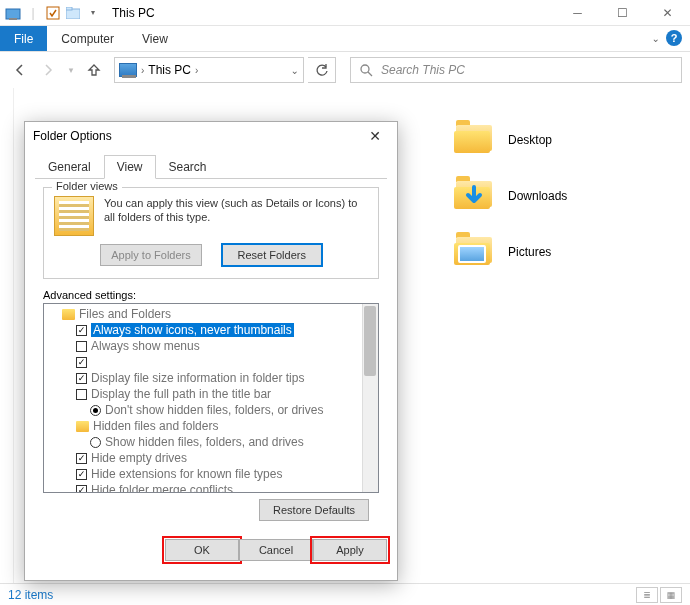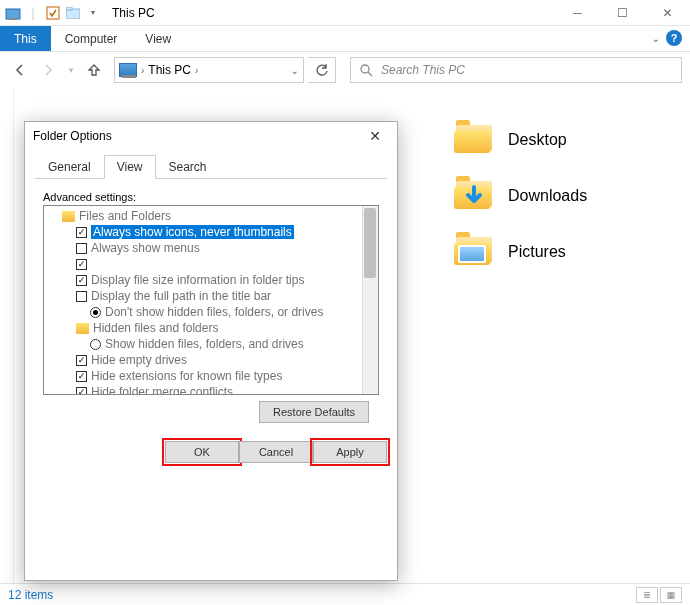--- a/index.html
+++ b/index.html
@@ -36,21 +36,21 @@
   .content { position:absolute; top:88px; left:0; right:0; bottom:22px; display:flex; }
   .tree-edge { width:14px; background:#fff; border-right:1px solid #eee;}
   .folder-list { flex:1; padding-top:24px; }
   .folder-row { display:flex; align-items:center; height:56px; padding-left:440px;}
   .folder-ico { width:42px; height:34px; position:relative; margin-right:12px;}
   .folder-back { position:absolute; top:2px; left:2px; width:36px; height:26px; background:linear-gradient(#ffe9a8,#f7c34a); border-radius:2px; }
   .folder-tab { position:absolute; top:-3px; left:2px; width:14px; height:6px; background:#f7c34a; border-radius:2px 2px 0 0;}
   .folder-front { position:absolute; top:8px; left:0; width:36px; height:22px; background:linear-gradient(#ffe270,#f5b93a); border-radius:2px; }
   .dl-arrow { position:absolute; left:10px; top:6px; }
   .pic-inner { position:absolute; left:4px; top:10px; width:28px; height:18px; background:linear-gradient(#9fd4ff,#5aa4e0); border:2px solid #fff; border-radius:2px;}
-  .folder-label { color:#000; font-size:16px;}
+  .folder-label { color:#000; font-size:12px;}
 
   
   .statusbar { position:absolute; bottom:0; left:0; right:0; height:22px; border-top:1px solid #e1e1e1; display:flex; align-items:center; padding:0 8px; color:#1979ca; font-size:12px;}
   .view-toggles { margin-left:auto; display:flex; gap:2px;}
   .vt { width:22px; height:16px; border:1px solid #ccc; display:flex; align-items:center; justify-content:center; font-size:9px; color:#888;}
 
   
   .dialog { position:absolute; left:24px; top:108px; width:374px; height:460px; background:#fff; border:1px solid #aaa; box-shadow:0 4px 20px rgba(0,0,0,0.3);margin-top:13px; }
   .dlg-title { height:28px; display:flex; align-items:center; padding:0 8px; }
   .dlg-title-text { font-size:12px; color:#000;}
@@ -118,21 +118,21 @@
   </div>
   <div class="title-text">This PC</div>
   <div class="win-controls">
     <div class="win-btn">─</div>
     <div class="win-btn">☐</div>
     <div class="win-btn">✕</div>
   </div>
 </div>
 
 <div class="ribbon">
-  <div class="file-tab">This</div>
+  <div class="file-tab">File</div>
   <div class="ribbon-tab">Computer</div>
   <div class="ribbon-tab">View</div>
   <div class="ribbon-caret">⌄</div>
   <div class="help-icon">?</div>
 </div>
 
 <div class="navbar">
   <div class="nav-arrow">
     <svg width="16" height="16">
         <path d="M10 3 L5 8 L10 13" stroke="#555" fill="none" stroke-width="1.5"></path>
@@ -218,20 +218,31 @@
     <span class="dlg-title-text">Folder Options</span>
     <div class="dlg-close">✕</div>
   </div>
   <div class="dlg-tabs">
     <div class="dlg-tab">General</div>
     <div class="dlg-tab active">View</div>
     <div class="dlg-tab">Search</div>
   </div>
   <div class="dlg-body">
 
+    <div class="groupbox">
+      <span class="groupbox-title">Folder views</span>
+      <div class="fv-row">
+        <div class="fv-icon"></div>
+        <div class="fv-text">You can apply this view (such as Details or Icons) to all folders of this type.</div>
+      </div>
+      <div class="fv-btns">
+        <div class="btn disabled">Apply to Folders</div>
+        <div class="btn focus">Reset Folders</div>
+      </div>
+    </div>
 
     <div class="adv-label">Advanced settings:</div>
     <div class="tree">
       <div class="tree-inner">
         <div class="node ind1">
             <span class="fico"></span>
             <span class="lbl">Files and Folders</span>
           </div>
         <div class="node ind2 selected">
             <span class="chk checked"></span>

